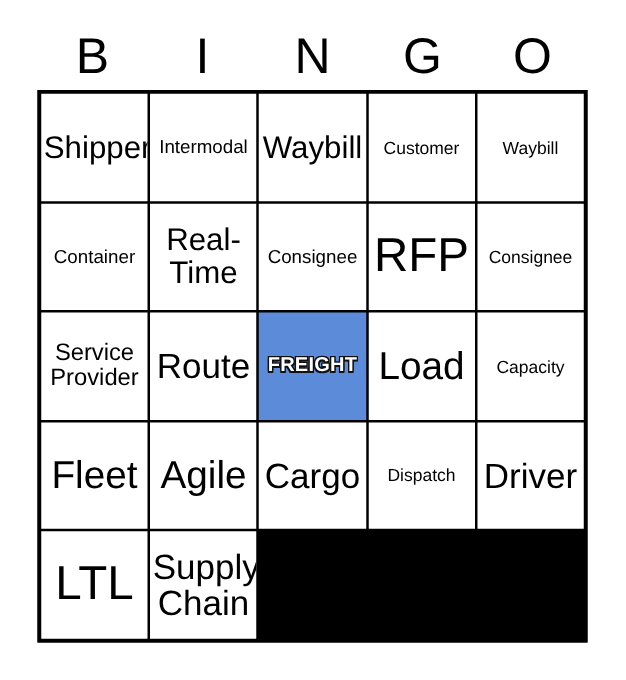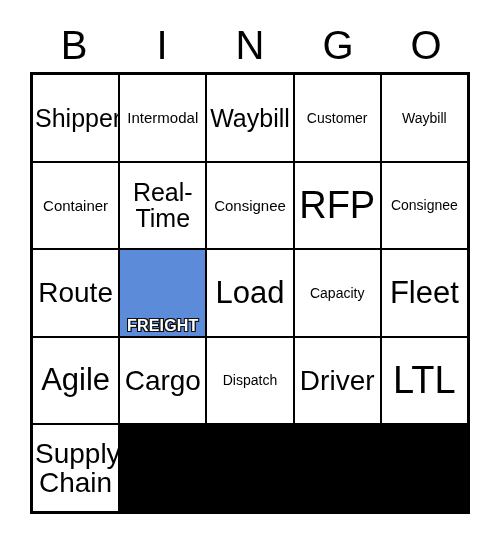--- a/index.html
+++ b/index.html
@@ -81,21 +81,20 @@
   .fs-md .cell-text { font-size: 19px; }
   .fs-lg .cell-text { font-size: 25px; }
   .fs-xl .cell-text { font-size: 28px; }
   .fs-2xl .cell-text { font-size: 31px; }
   .fs-3xl .cell-text { font-size: 25px; }
   .fs-4xl .cell-text { font-size: 38px; }
 
   
   .cell.marked {
     background: #5b8bd9;
-    align-items: flex-end;
   }
   .cell.marked .cell-text {
     font-size: 16px;
     font-weight: 700;
     letter-spacing: 0.2px;
     color: #ffffff;
     -webkit-text-stroke: 2px #111111;
     paint-order: stroke fill;
     text-shadow:
       -1px -1px 0 #111111,
@@ -141,20 +140,23 @@
       </div>
       <div class="cell fs-xs">
         <span class="cell-text">Consignee</span>
       </div>
       <div class="cell fs-4xl">
         <span class="cell-text">RFP</span>
       </div>
       <div class="cell fs-sm">
         <span class="cell-text">Consignee</span>
       </div>
+      <div class="cell fs-md">
+        <span class="cell-text">Service Provider</span>
+      </div>
       <div class="cell fs-xl">
         <span class="cell-text">Route</span>
       </div>
       <div class="cell fs-sm marked">
         <span class="cell-text">FREIGHT</span>
       </div>
       <div class="cell fs-2xl">
         <span class="cell-text">Load</span>
       </div>
       <div class="cell fs-sm">

